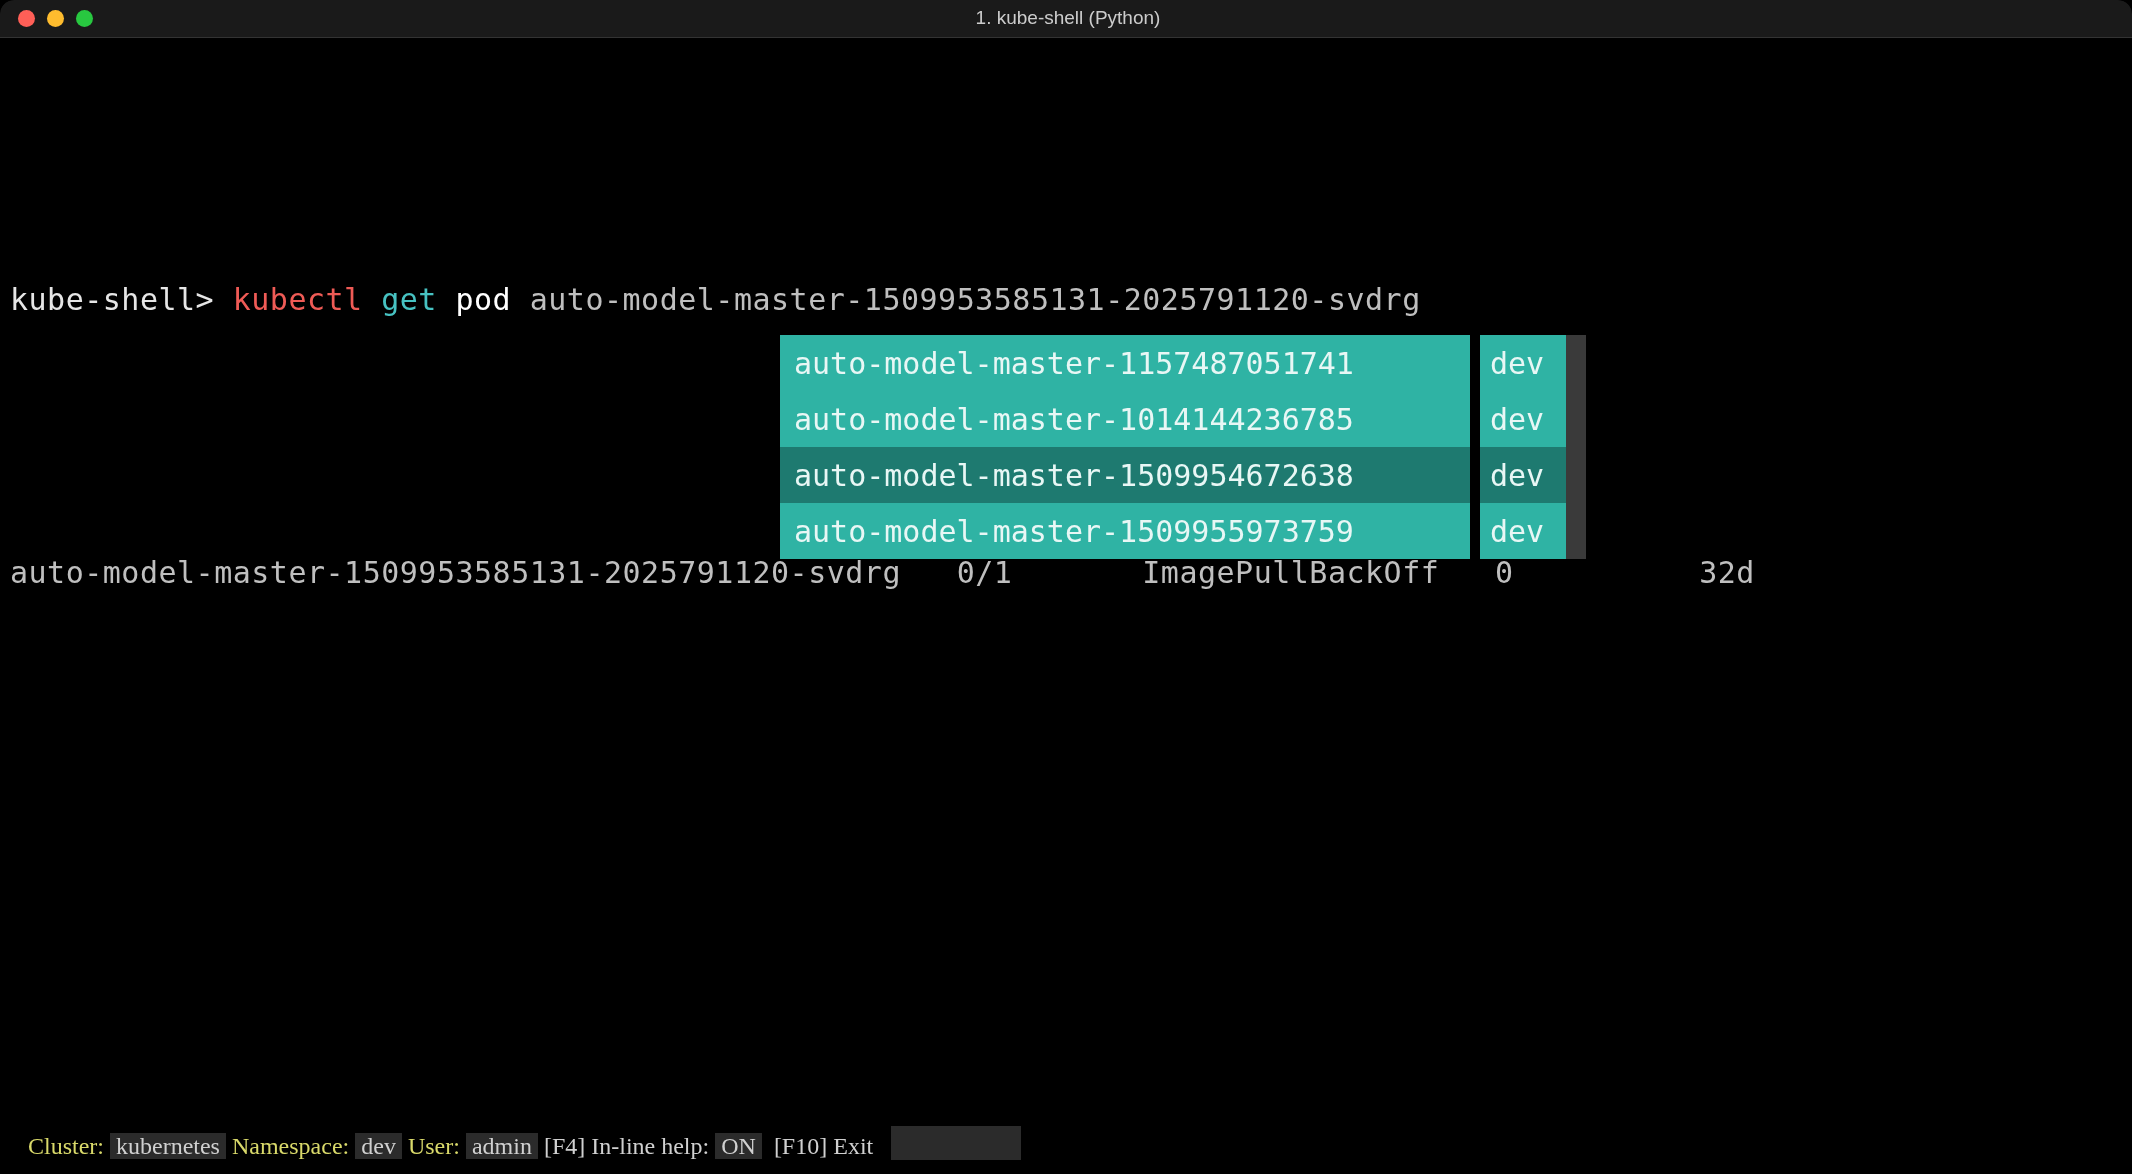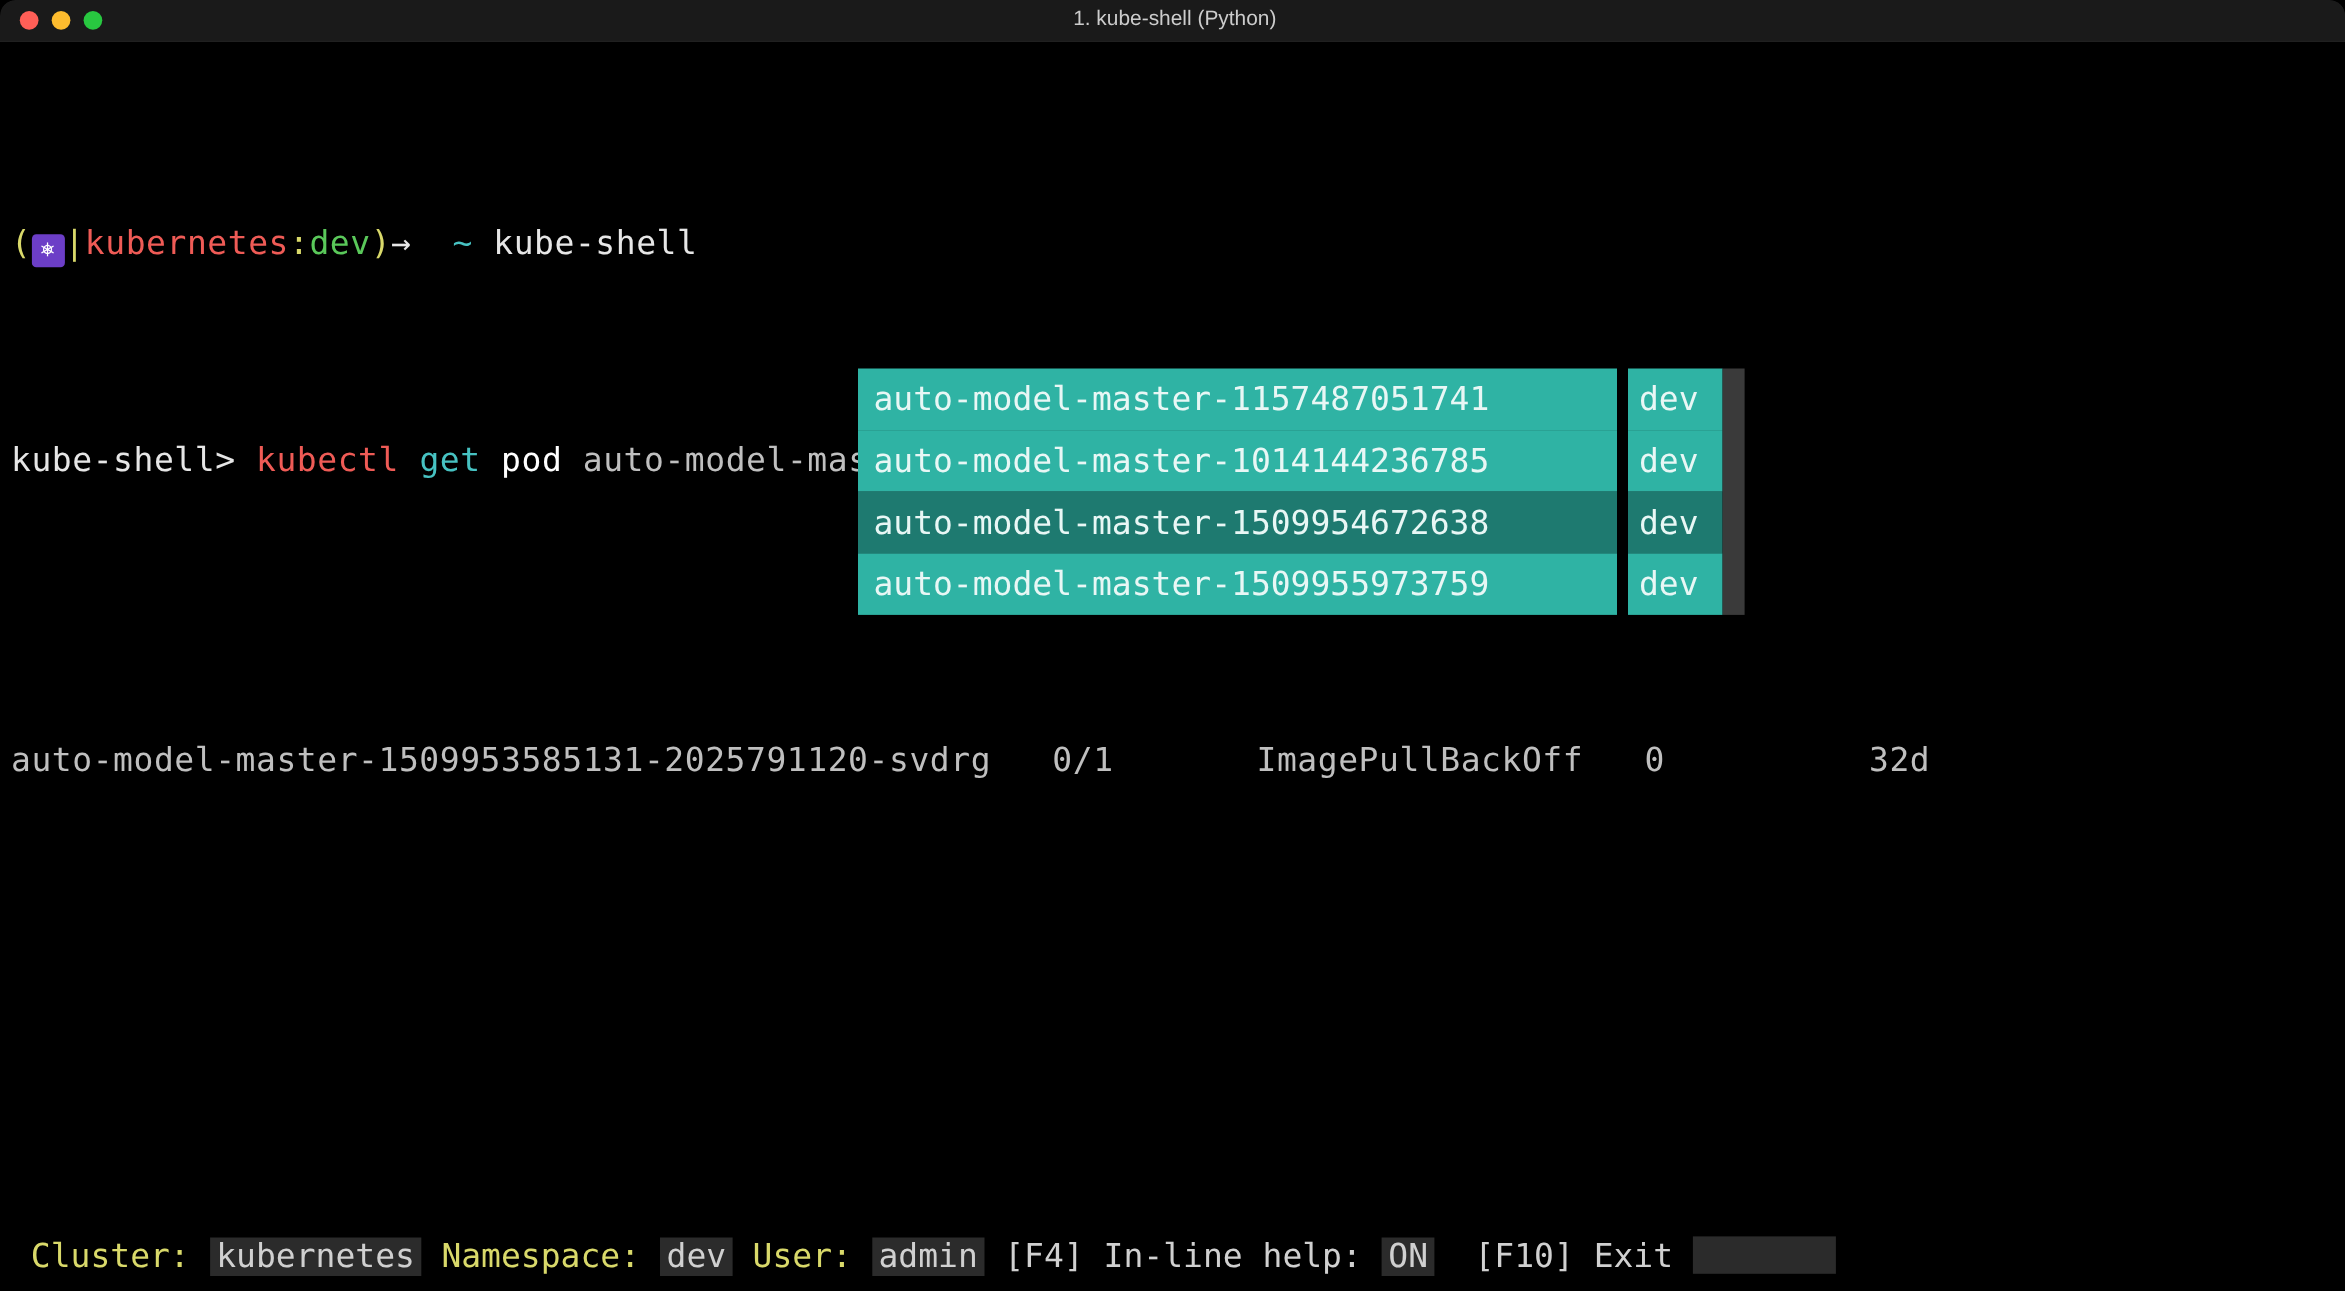--- a/index.html
+++ b/index.html
@@ -110,23 +110,24 @@
     background: #3a3a3a;
     align-self: stretch;
   }
   .ac-row { display: flex; }
 
   
   .statusbar {
     position: absolute;
     left: 0; right: 0; bottom: 12px;
     padding: 0 28px;
-    font-size: 30px;
+    font-size: 24px;
     color: #d9d96a;
     white-space: pre;
+    font-family: Liberation Serif, serif;
   }
   .sb-val {
     background: #2b2b2b;
     color: #d0d0d0;
     padding: 0 6px;
   }
   .sb-plain { color: #d0d0d0; }
   .sb-tail  {
     display: inline-block;
     background: #2b2b2b;
@@ -153,21 +154,20 @@
       <div class="traffic-light tl-close"></div>
       <div class="traffic-light tl-min"></div>
       <div class="traffic-light tl-max"></div>
     </div>
     <div class="titlebar-title">1. kube-shell (Python)</div>
   </div>
 
   <div class="term">
 
     
-    <span class="row"><span class="c-yellow">(</span><span class="kube-icon">⎈</span><span class="c-yellow">|</span><span class="c-red">kubernetes</span><span class="c-yellow">:</span><span class="c-green">dev</span><span class="c-yellow">)</span><span class="c-white">→</span>  <span class="c-teal">~</span> <span class="c-white">kube-shell</span></span>
 
     
     <span class="row"><span class="c-white">kube-shell&gt;</span> <span class="c-red">kubectl</span> <span class="c-teal">get</span> <span class="c-cyan">pod</span> <span class="c-gray">auto-model-master-1509953585131-2025791120-svdrg</span></span>
 
     
 
     
     <span class="row tbl"><span class="c-gray">auto-model-master-1509953585131-2025791120-svdrg</span>   <span class="c-gray">0/1</span>       <span class="c-gray">ImagePullBackOff</span>   <span class="c-gray">0</span>          <span class="c-gray">32d</span></span>
 
     

